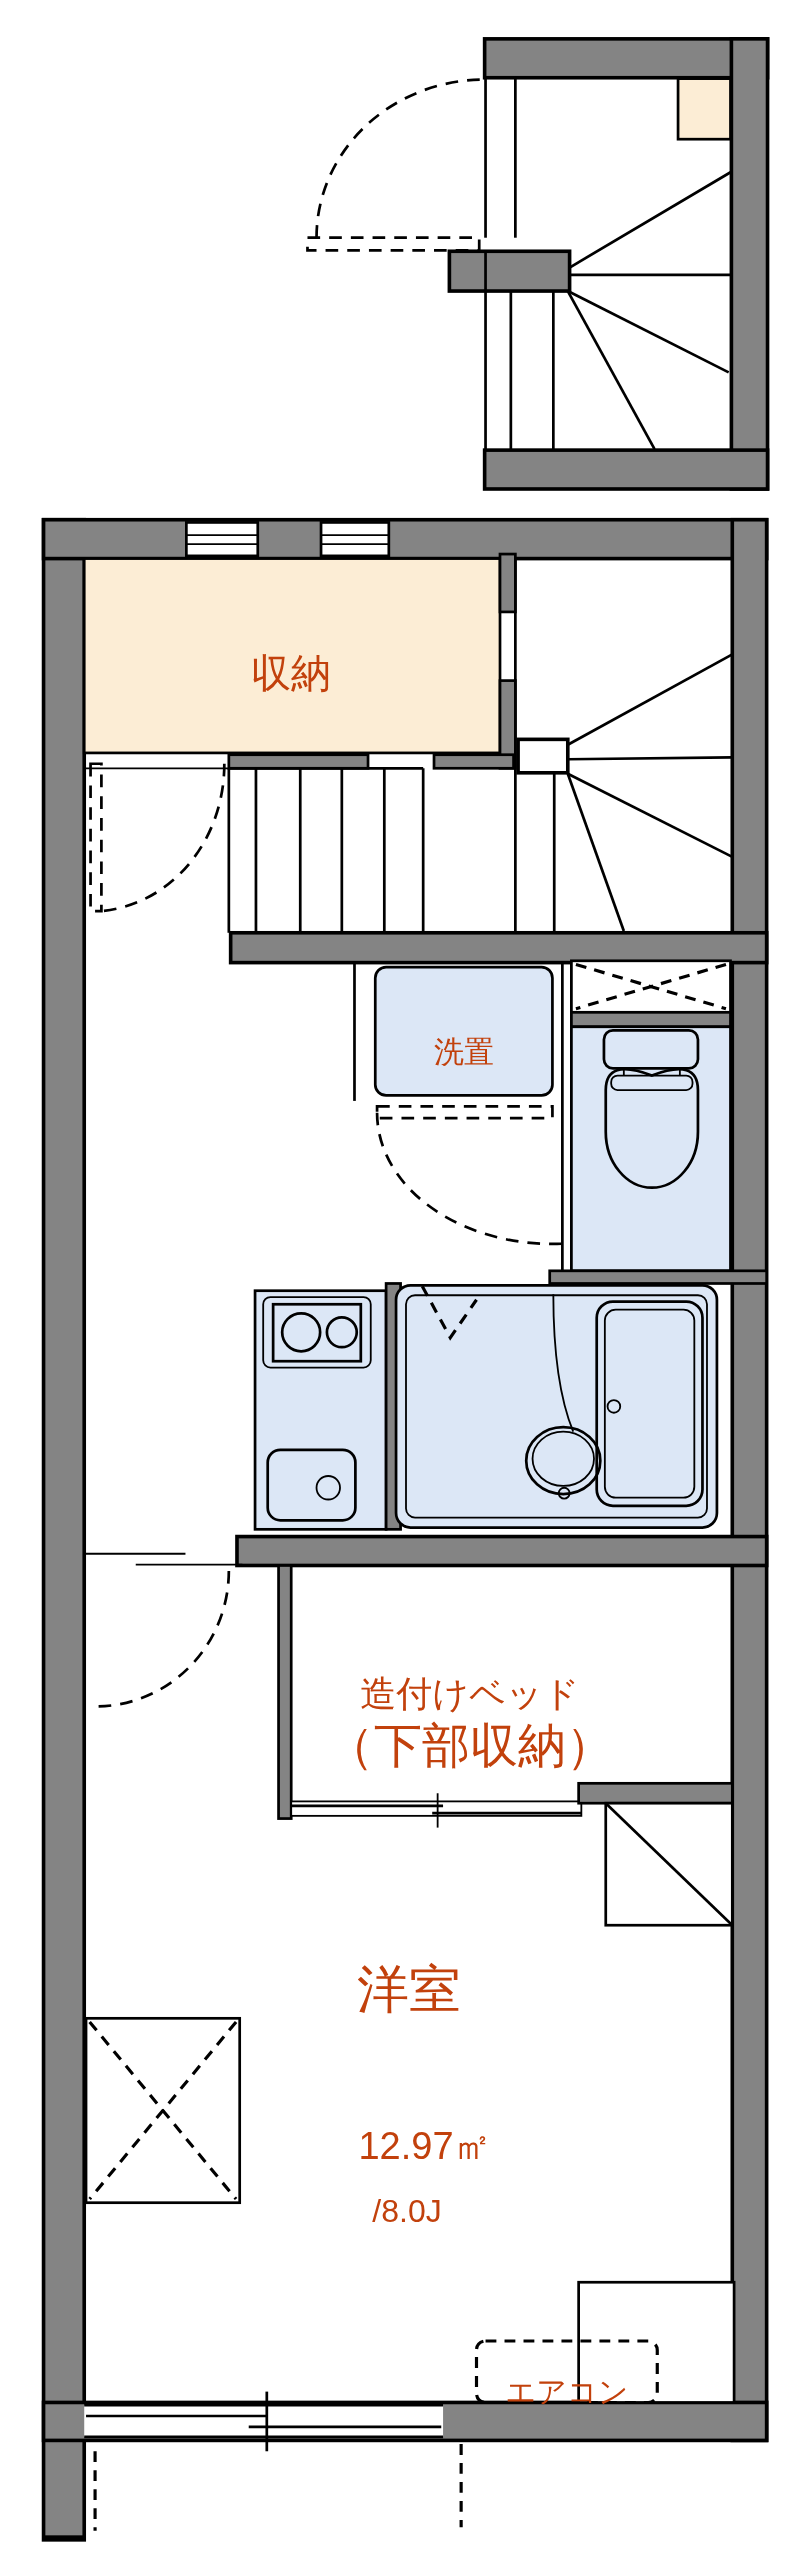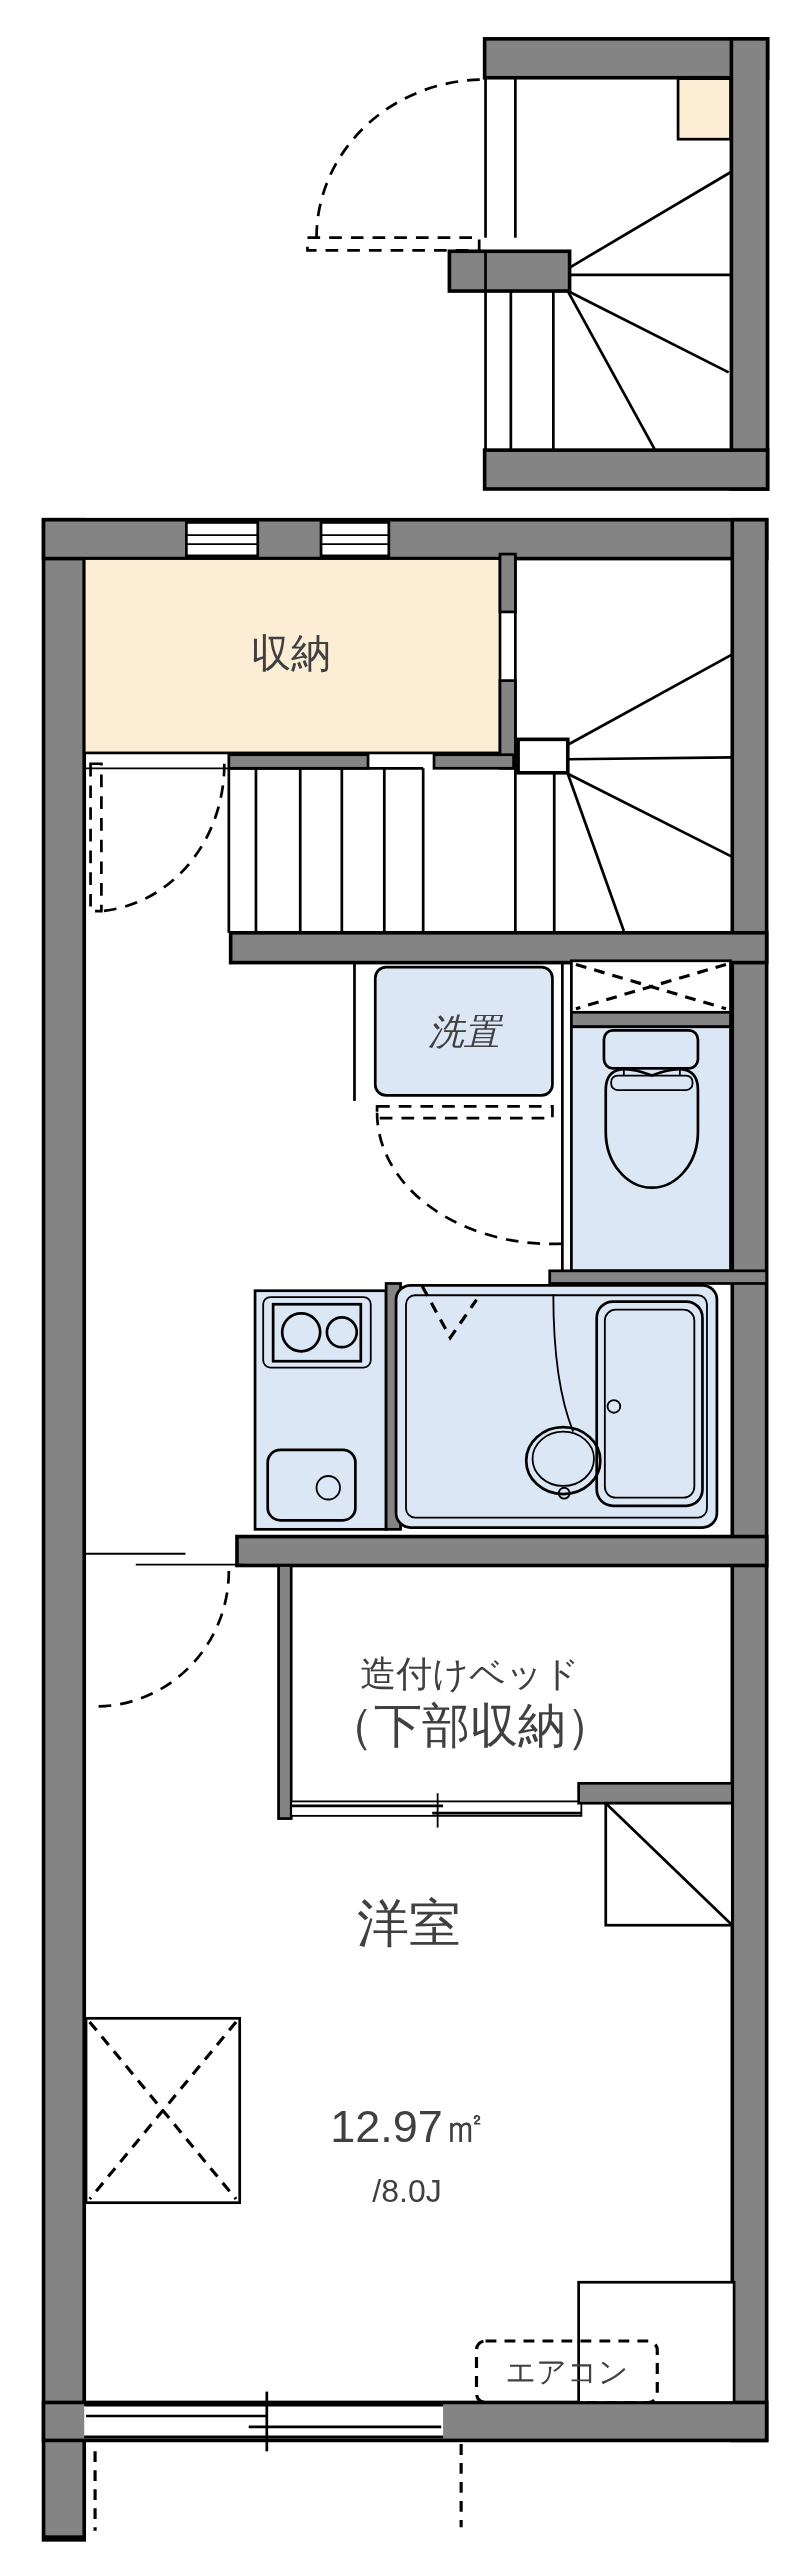--- a/index.html
+++ b/index.html
@@ -1,20 +1,20 @@
 <!DOCTYPE html>
 <html style="font-size:14.5px"><head>
 <meta charset="utf-8">
 <style>
   html,body{margin:0;padding:0;background:#fff;}
   #plan{position:relative;width:812px;height:2576px;background:var(--bg,#fff);
         font-family:"Liberation Sans","DejaVu Sans",sans-serif;overflow:hidden;}
   #plan svg{position:absolute;left:0;top:0;}
-  .lbl{position:absolute;transform:translate(-50%,-50%);color:#404040;white-space:nowrap;
-       font-family:"Liberation Sans","DejaVu Sans",sans-serif;line-height:1;}
+  .lbl{position:absolute;transform:translate(-50%,-50%);color:#c2410c;white-space:nowrap;
+       font-family:"Liberation Sans","DejaVu Sans",sans-serif;line-height:1;margin-top:20px;}
   .wall{fill:var(--wall,#848484);stroke:#000;stroke-width:4;}
   .wallthin{fill:var(--wall,#848484);stroke:#000;stroke-width:3;}
   .cream{fill:var(--cream,#fcedd5);stroke:#000;stroke-width:3;}
   .blue{fill:var(--blue,#dce7f6);stroke:#000;stroke-width:3;}
   .ln{stroke:#000;stroke-width:3;fill:none;}
   .ln2{stroke:#000;stroke-width:2;fill:none;}
   .dash{stroke:#000;stroke-width:3;fill:none;stroke-dasharray:14 10;}
   .dash2{stroke:#000;stroke-width:3.5;fill:none;stroke-dasharray:12 9;}
   .whitebox{fill:#fff;stroke:#000;stroke-width:3;}
 </style>
@@ -199,21 +199,21 @@
     <rect class="dash2" x="527" y="2590" width="200" height="68" rx="10" fill="none"></rect>
   </g>
 
   <g>
     <line class="dash2" x1="105" y1="2712" x2="105" y2="2800"></line>
     <line class="dash2" x1="510" y1="2704" x2="510" y2="2796"></line>
   </g>
 </svg>
 
   <div class="lbl" style="left:291px;top:653px;font-size:40px;">収納</div>
-  <div class="lbl" style="left:464px;top:1032px;font-size:36px;font-style:italic;">洗置</div>
+  <div class="lbl" style="left:464px;top:1032px;font-size:30px;">洗置</div>
   <div class="lbl" style="left:470px;top:1674px;font-size:36px;">造付けベッド</div>
   <div class="lbl" style="left:470px;top:1726px;font-size:48px;">（下部収納）</div>
-  <div class="lbl" style="left:409px;top:1923px;font-size:52px;">洋室</div>
-  <div class="lbl" style="left:409px;top:2126px;font-size:45px;">12.97㎡</div>
+  <div class="lbl" style="left:409px;top:1969px;font-size:52px;">洋室</div>
+  <div class="lbl" style="left:425px;top:2126px;font-size:38px;">12.97㎡</div>
   <div class="lbl" style="left:407px;top:2191px;font-size:32px;">/8.0J</div>
   <div class="lbl" style="left:567px;top:2372px;font-size:30px;">エアコン</div>
 </div>
 
 
 </body></html>

